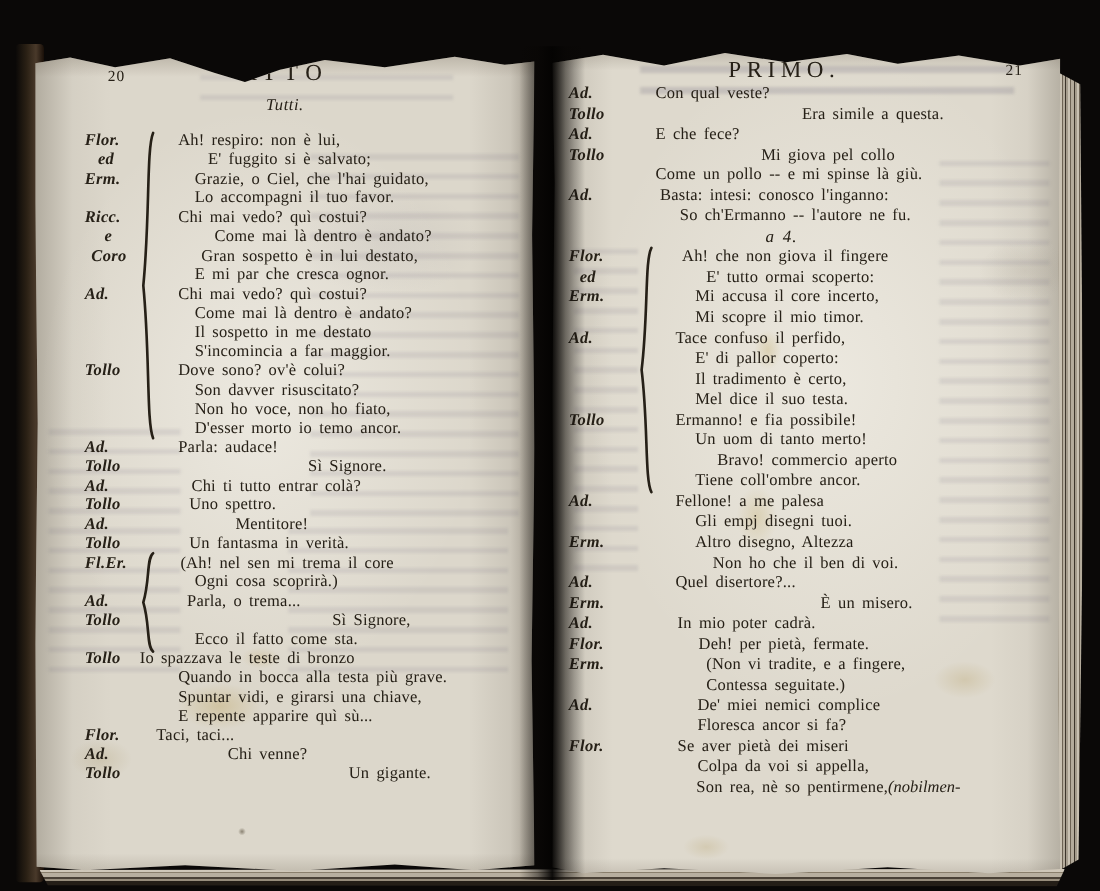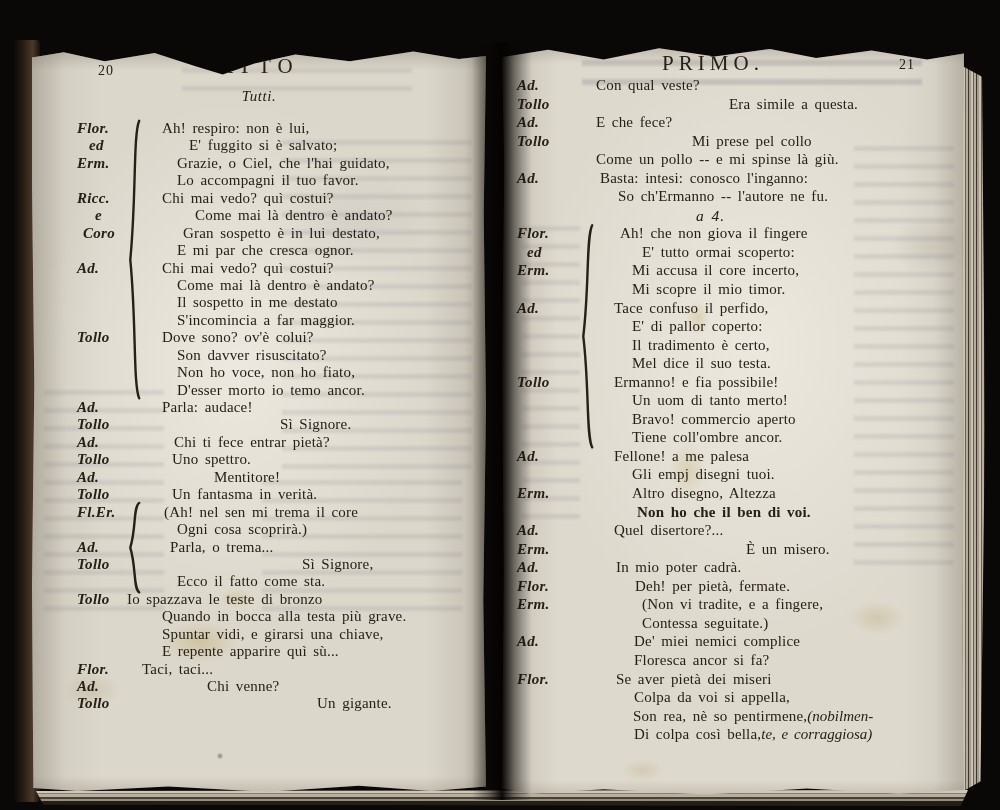--- a/index.html
+++ b/index.html
@@ -65,21 +65,21 @@
   
   .ghost{
     position:absolute;pointer-events:none;
     background:repeating-linear-gradient(to bottom, rgba(105,100,122,0.13) 0 5px, rgba(105,100,122,0) 5px 18px);
     filter:blur(1.3px);
   }
   .ghost.strong{background:repeating-linear-gradient(to bottom, rgba(95,90,112,0.20) 0 6px, rgba(95,90,112,0) 6px 19px);}
   
   .page-number{position:absolute;font-size:14px;letter-spacing:1px;}
   #left-page .page-number{left:66px;top:13px;}
-  #right-page .page-number{right:49px;top:11px;}
+  #right-page .page-number{right:34px;top:11px;}
   .running-title{position:absolute;left:0;right:0;text-align:center;font-size:21px;}
   #left-page .running-title{top:4px;letter-spacing:7px;}
   #right-page .running-title{top:5px;letter-spacing:5px;padding-right:40px;}
   .scene-heading{position:absolute;left:0;right:0;top:38px;text-align:center;font-style:italic;font-size:15px;letter-spacing:0.5px;}
   
   .lines{position:absolute;}
   #left-page .lines{left:45px;top:70px;right:4px;}
   #right-page .lines{left:15px;top:31px;right:4px;}
   .line{display:flex;align-items:baseline;white-space:nowrap;}
   #left-page .line{height:17.45px;}
@@ -180,21 +180,21 @@
         <div class="line">
           <span class="speaker">Ad.</span>
           <span class="verse" style="margin-left: 0px;">Parla: audace!</span>
         </div>
         <div class="line">
           <span class="speaker">Tollo</span>
           <span class="verse" style="margin-left: 118px;">Sì Signore.</span>
         </div>
         <div class="line">
           <span class="speaker">Ad.</span>
-          <span class="verse" style="margin-left: 12px;">Chi ti fece entrar pietà?</span>
+          <span class="verse" style="margin-left: 12px;">Chi ti tutto entrar colà?</span>
         </div>
         <div class="line">
           <span class="speaker">Tollo</span>
           <span class="verse" style="margin-left: 10px;">Uno spettro.</span>
         </div>
         <div class="line">
           <span class="speaker">Ad.</span>
           <span class="verse" style="margin-left: 52px;">Mentitore!</span>
         </div>
         <div class="line">
@@ -272,21 +272,21 @@
         <div class="line">
           <span class="speaker">Tollo</span>
           <span class="verse" style="margin-left: 133px;">Era simile a questa.</span>
         </div>
         <div class="line">
           <span class="speaker">Ad.</span>
           <span class="verse" style="margin-left: 0px;">E che fece?</span>
         </div>
         <div class="line">
           <span class="speaker">Tollo</span>
-          <span class="verse" style="margin-left: 96px;">Mi prese pel collo</span>
+          <span class="verse" style="margin-left: 96px;">Mi giova pel collo</span>
         </div>
         <div class="line">
           <span class="speaker"></span>
           <span class="verse" style="margin-left: 0px;">Come un pollo -- e mi spinse là giù.</span>
         </div>
         <div class="line">
           <span class="speaker">Ad.</span>
           <span class="verse" style="margin-left: 4px;">Basta: intesi: conosco l'inganno:</span>
         </div>
         <div class="line">
@@ -329,41 +329,41 @@
         <div class="line">
           <span class="speaker">Tollo</span>
           <span class="verse" style="margin-left: 18px;">Ermanno! e fia possibile!</span>
         </div>
         <div class="line">
           <span class="speaker"></span>
           <span class="verse" style="margin-left: 36px;">Un uom di tanto merto!</span>
         </div>
         <div class="line">
           <span class="speaker"></span>
-          <span class="verse" style="margin-left: 36px;">Bravo! commercio aperto</span>
+          <span class="verse" style="margin-left: 56px;">Bravo! commercio aperto</span>
         </div>
         <div class="line">
           <span class="speaker"></span>
           <span class="verse" style="margin-left: 36px;">Tiene coll'ombre ancor.</span>
         </div>
         <div class="line">
           <span class="speaker">Ad.</span>
           <span class="verse" style="margin-left: 18px;">Fellone! a me palesa</span>
         </div>
         <div class="line">
           <span class="speaker"></span>
           <span class="verse" style="margin-left: 36px;">Gli empj disegni tuoi.</span>
         </div>
         <div class="line">
           <span class="speaker">Erm.</span>
           <span class="verse" style="margin-left: 36px;">Altro disegno, Altezza</span>
         </div>
         <div class="line">
           <span class="speaker"></span>
-          <span class="verse" style="margin-left: 41px; font-weight: bold;">Non ho che il ben di voi.</span>
+          <span class="verse" style="margin-left: 52px;">Non ho che il ben di voi.</span>
         </div>
         <div class="line">
           <span class="speaker">Ad.</span>
           <span class="verse" style="margin-left: 18px;">Quel disertore?...</span>
         </div>
         <div class="line">
           <span class="speaker">Erm.</span>
           <span class="verse" style="margin-left: 150px; text-align: right;">È un misero.</span>
         </div>
         <div class="line">
@@ -395,25 +395,20 @@
           <span class="verse" style="margin-left: 20px;">Se aver pietà dei miseri</span>
         </div>
         <div class="line">
           <span class="speaker"></span>
           <span class="verse" style="margin-left: 38px;">Colpa da voi si appella,</span>
         </div>
         <div class="line">
           <span class="speaker"></span>
           <span class="verse" style="margin-left: 37px;">Son rea, nè so pentirmene, </span>
           <i>(nobilmen-</i>
-        </div>
-        <div class="line">
-          <span class="speaker"></span>
-          <span class="verse" style="margin-left: 38px;">Di colpa così bella, </span>
-          <i>te, e corraggiosa)</i>
         </div>
         <svg class="brace" viewBox="0 0 16 100" preserveAspectRatio="none" style="top: 146.4px; height: 226.6px;">
           <path d="M13,1 C6.5,6 10,28 3.5,50 C10,72 6.5,94 13,99" fill="none" stroke="#262017" stroke-width="2.4" stroke-linecap="round" vector-effect="non-scaling-stroke"></path>
         </svg>
       </div>
   </div>
 
   <div class="gutter-shadow"></div>
 </div>
 

